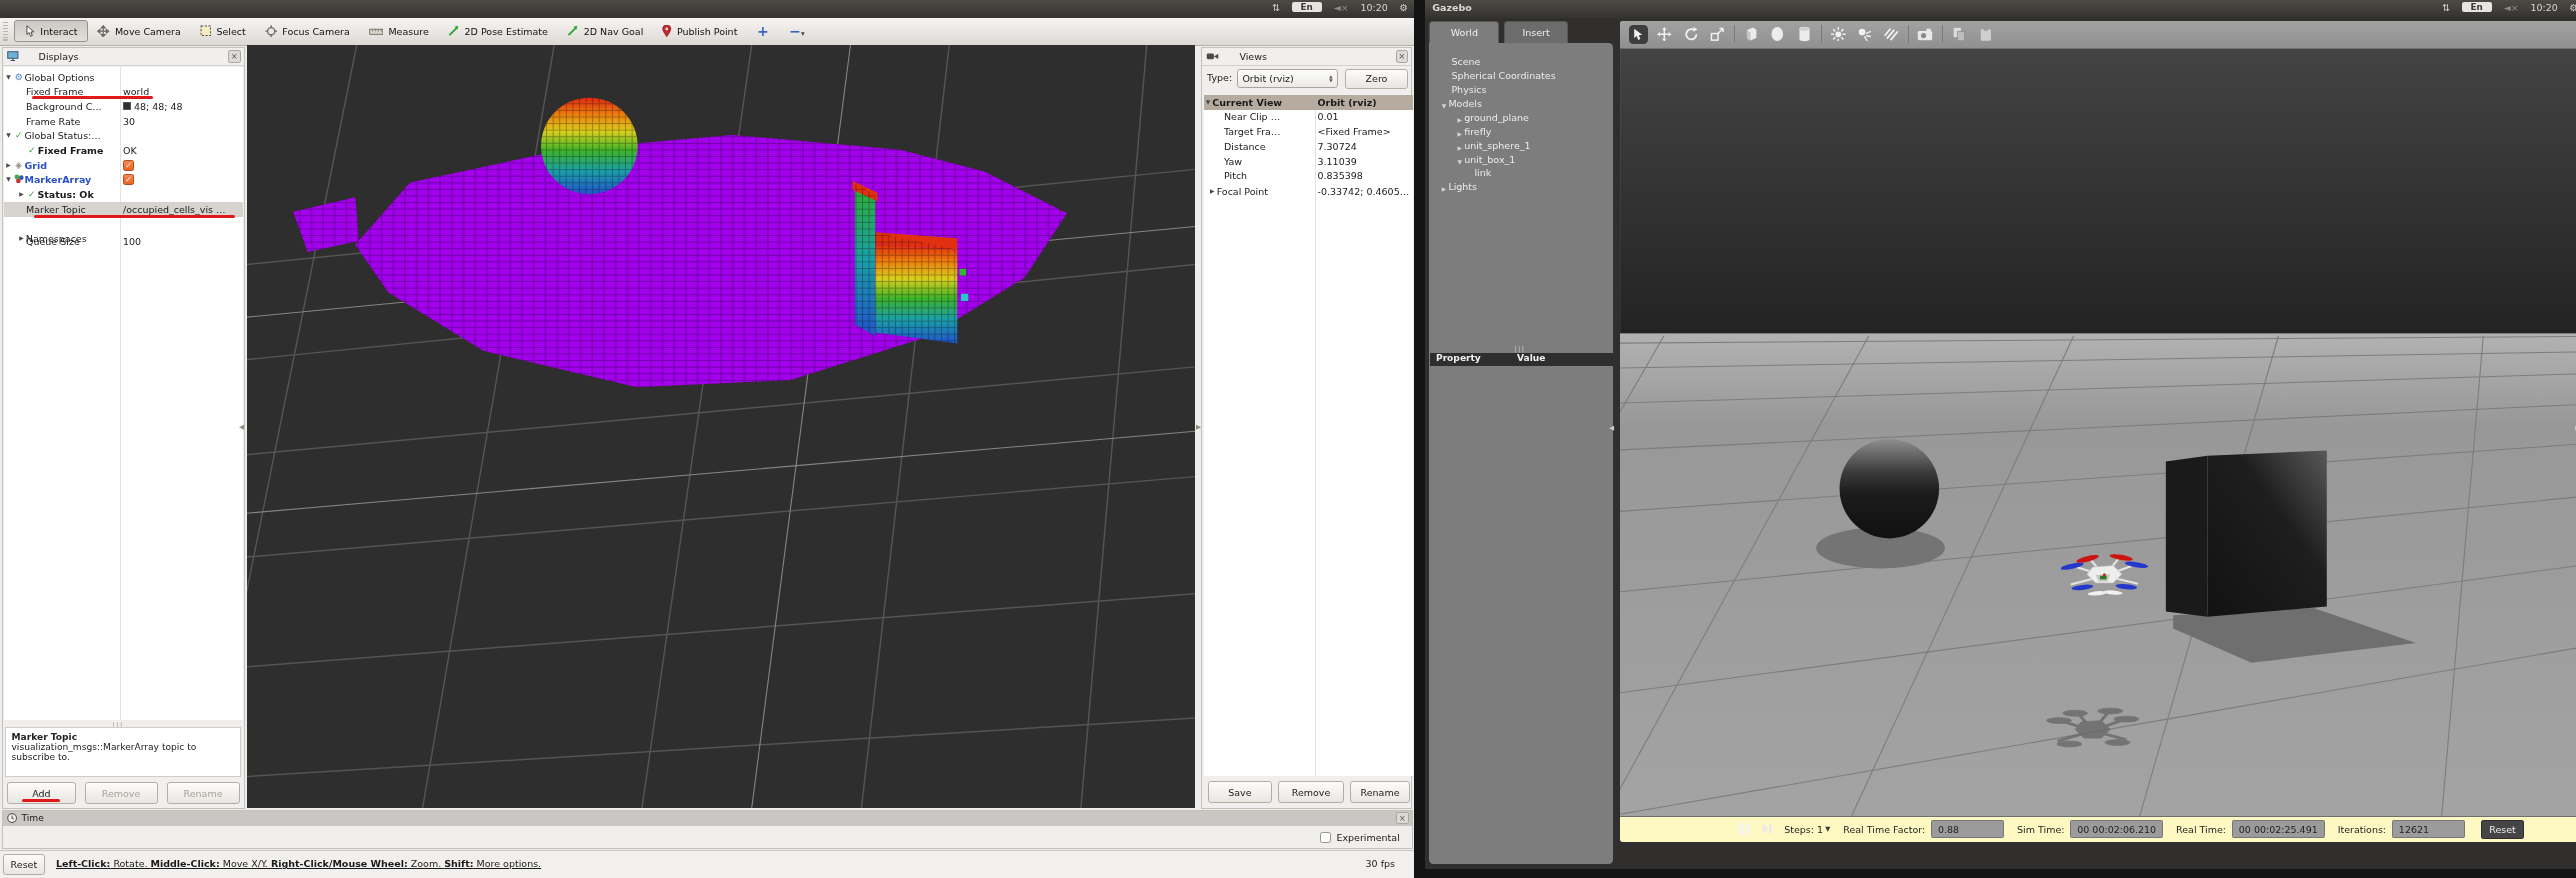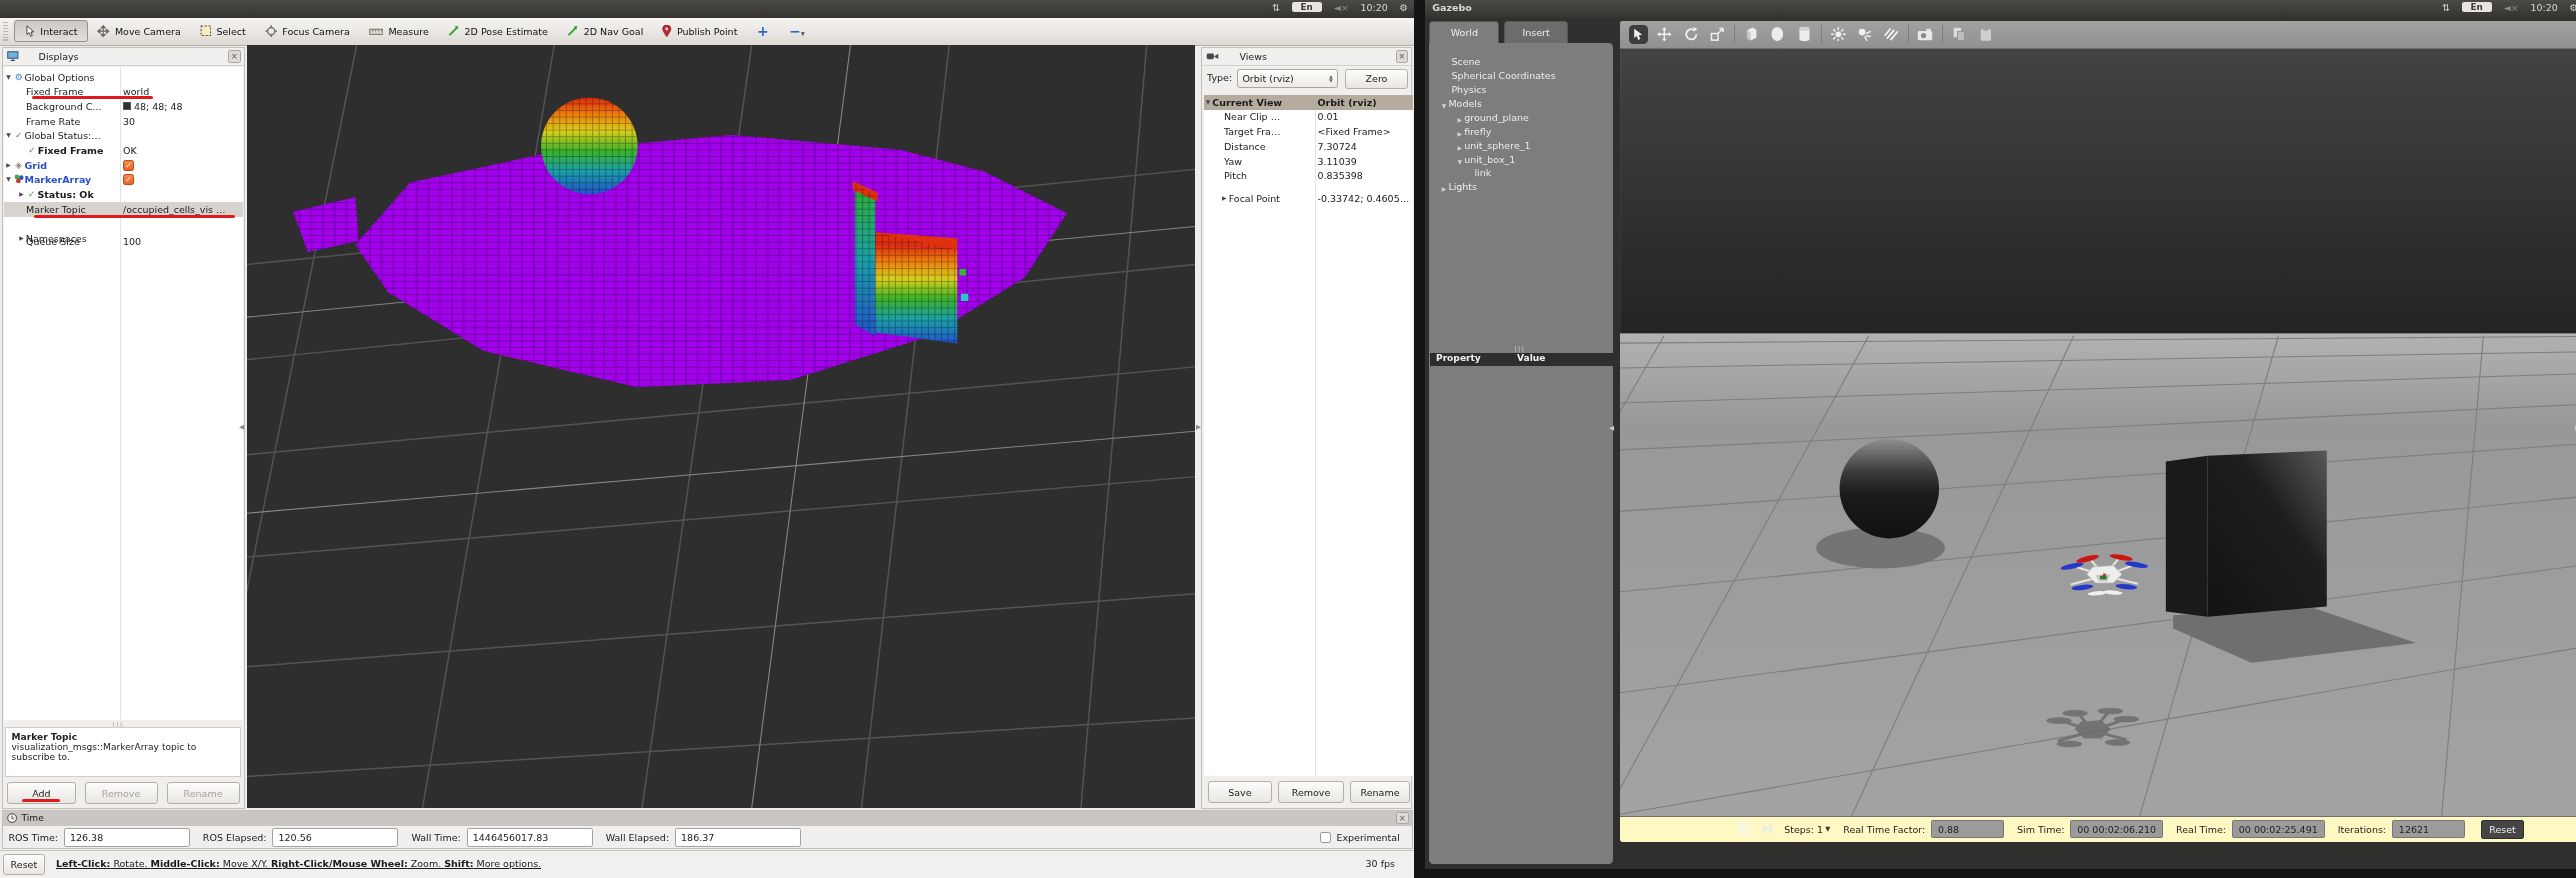--- a/index.html
+++ b/index.html
@@ -397,57 +397,39 @@
         <div class="trow" style="top:59px;">
           <span class="exp" style="flex-basis:20.5px;width:20.5px;"></span>
           <span class="tlabel">Yaw</span>
           <span class="tvalue" style="left:114px;">3.11039</span>
         </div>
         <div class="trow" style="top:73px;">
           <span class="exp" style="flex-basis:20.5px;width:20.5px;"></span>
           <span class="tlabel">Pitch</span>
           <span class="tvalue" style="left:114px;">0.835398</span>
         </div>
-        <div class="trow" style="top:96px;padding-left:12px;">
+        <div class="trow" style="top:89px;">
           <span class="exp" style="margin-left:4.4px;">▶</span>
           <span class="tlabel">Focal Point</span>
           <span class="tvalue" style="left:114px;">-0.33742; 0.4605…</span>
         </div>
       </div>
       <div class="btn" style="left:5.9px;top:733px;width:64px;">Save</div>
       <div class="btn" style="left:76px;top:733px;width:66px;">Remove</div>
       <div class="btn" style="left:148px;top:733px;width:60px;">Rename</div>
     </div>
 
     <div class="panel" style="left:1.5px;top:810px;width:1411px;height:39px;">
       <div style="position:absolute;left:0;top:0;right:0;height:14.6px;background:#c9c6c3;display:flex;align-items:center;gap:4.4px;padding:0 4.4px;font-size:9.1px;">
         <svg width="10.2" height="10.2" viewBox="0 0 14 14">
             <circle cx="7" cy="7" r="6" fill="#f5f4f2" stroke="#4a4a4a" stroke-width="1.4"></circle>
             <path d="M7 3.5 V7 L9.5 8.5" stroke="#4a4a4a" stroke-width="1.4" fill="none"></path>
           </svg>
         <span>Time</span>
         <div class="closebox" style="top:0.7px;">×</div>
-      </div>
-      <div style="position:absolute;left:5.9px;top:17px;display:flex;gap:13px;align-items:center;">
-        <div class="tfield">
-            <span>ROS Time:</span>
-            <span class="tinput">126.38</span>
-          </div>
-        <div class="tfield">
-            <span>ROS Elapsed:</span>
-            <span class="tinput">120.56</span>
-          </div>
-        <div class="tfield">
-            <span>Wall Time:</span>
-            <span class="tinput">1446456017.83</span>
-          </div>
-        <div class="tfield">
-            <span>Wall Elapsed:</span>
-            <span class="tinput">186.37</span>
-          </div>
       </div>
       <div style="position:absolute;right:11.7px;top:20.5px;display:flex;gap:5.1px;align-items:center;font-size:9.5px;">
         <span class="cb empty"></span>
         <span>Experimental</span>
       </div>
     </div>
 
     <div class="statusbar">
       <div class="btn" style="left:2.9px;top:2.9px;width:42px;height:21px;">Reset</div>
       <div style="position:absolute;left:56px;top:7.3px;text-decoration:underline;">

